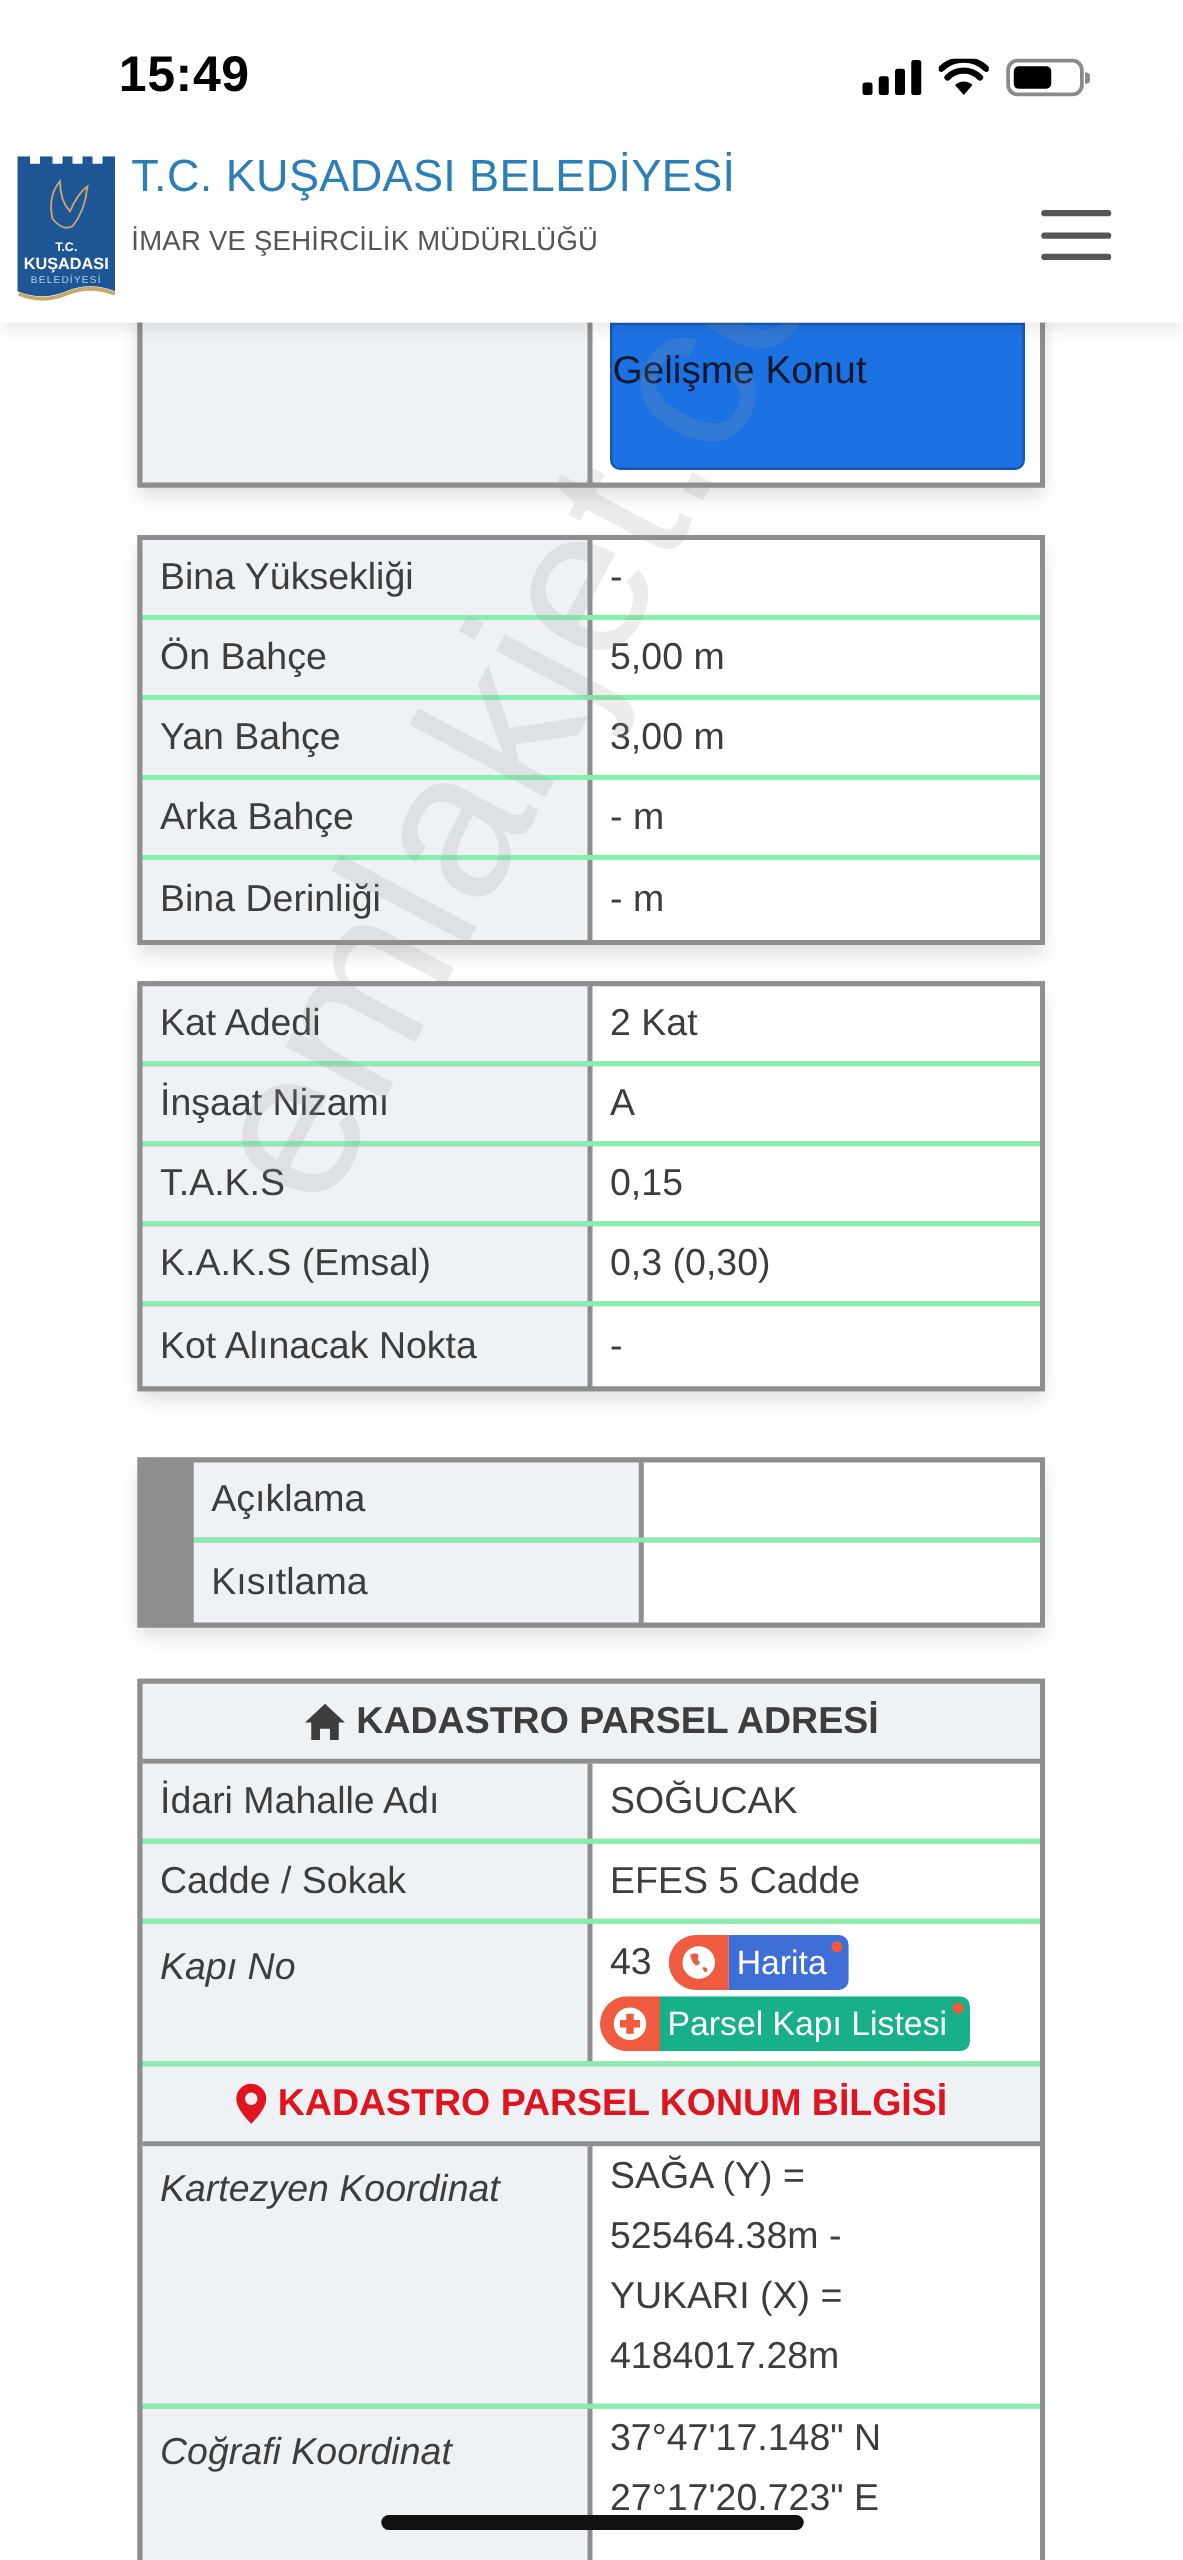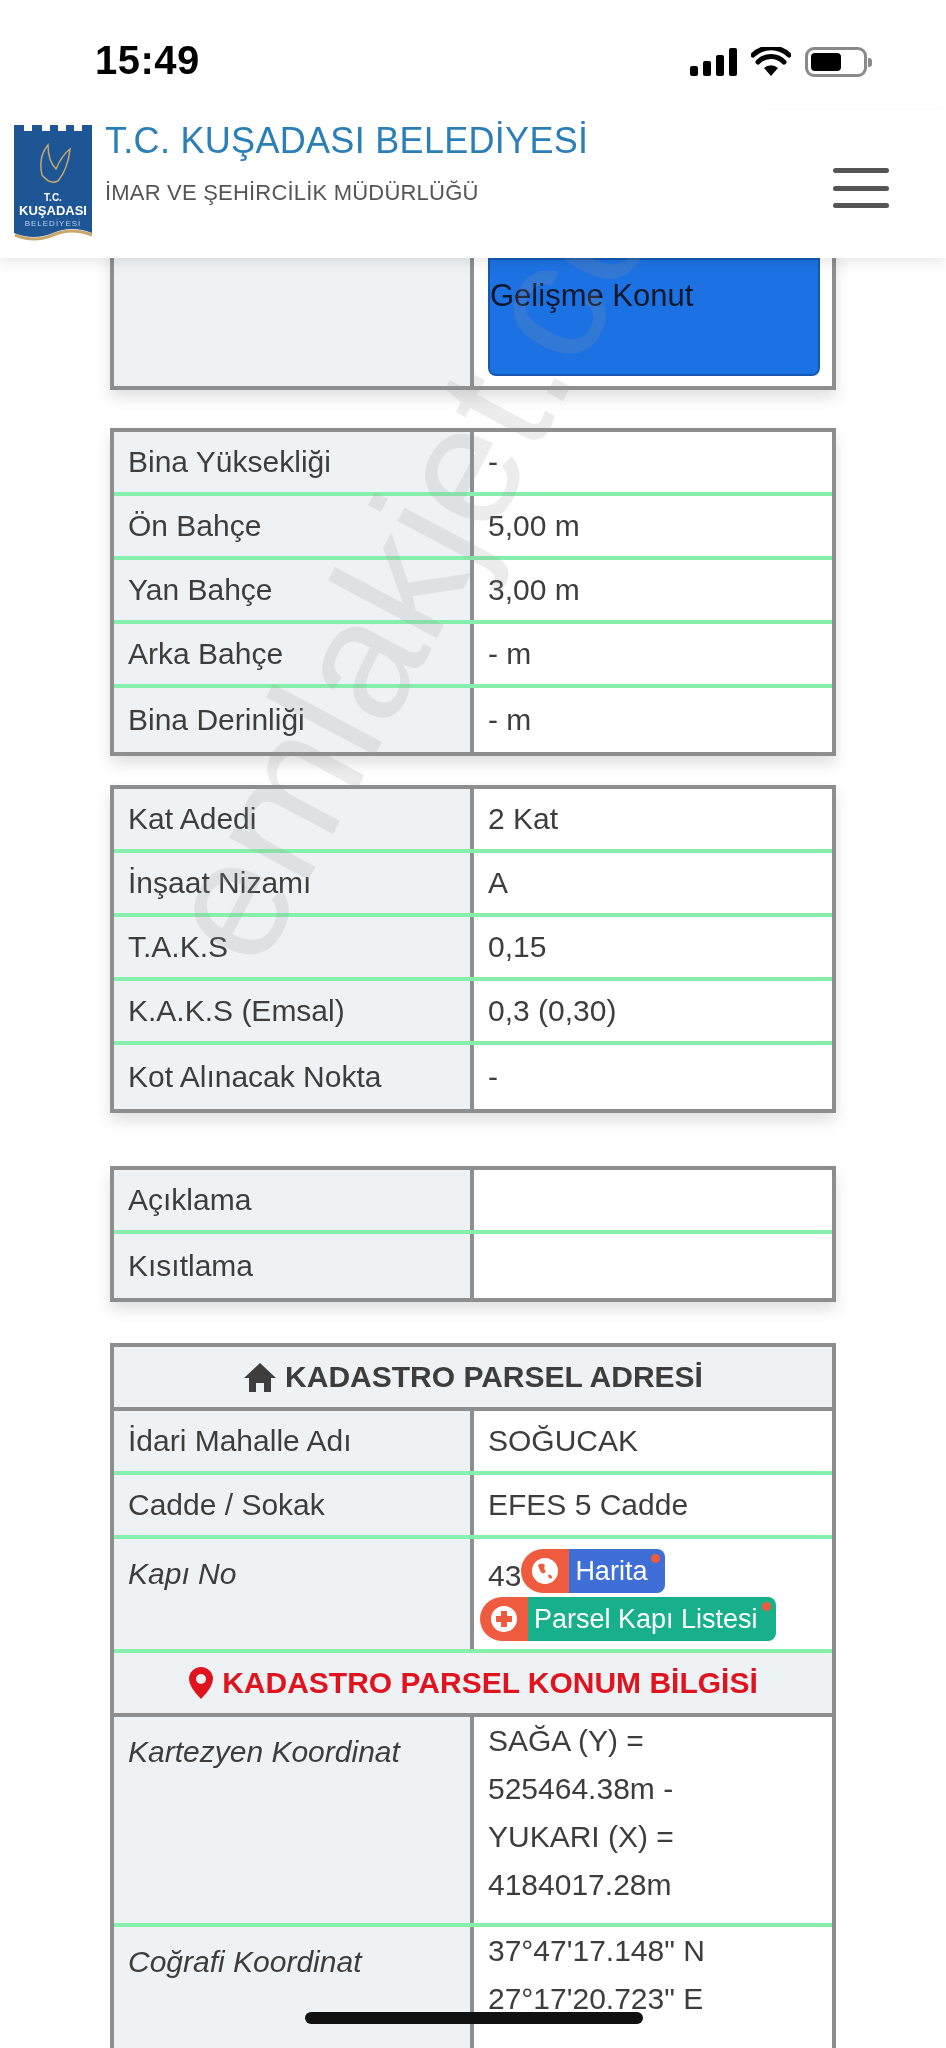--- a/index.html
+++ b/index.html
@@ -145,21 +145,21 @@
     <div class="row row-68">
       <div class="cell-label">K.A.K.S (Emsal)</div>
       <div class="cell-value">0,3 (0,30)</div>
     </div>
     <div class="row row-68">
       <div class="cell-label">Kot Alınacak Nokta</div>
       <div class="cell-value">-</div>
     </div>
   </div>
 
-  <div class="tbl" style="top:1166px;">
+  <div class="tbl" style="top:1166px;padding-left:41px;">
     <div class="row row-68">
       <div class="cell-label">Açıklama</div>
       <div class="cell-value"></div>
     </div>
     <div class="row row-68">
       <div class="cell-label">Kısıtlama</div>
       <div class="cell-value"></div>
     </div>
   </div>
 
@@ -174,21 +174,21 @@
       <div class="cell-label">İdari Mahalle Adı</div>
       <div class="cell-value">SOĞUCAK</div>
     </div>
     <div class="row row-68">
       <div class="cell-label">Cadde / Sokak</div>
       <div class="cell-value">EFES 5 Cadde</div>
     </div>
     <div class="row" style="height:114px;">
       <div class="cell-label align-top">Kapı No</div>
       <div class="cell-value" style="display:block; padding:8px 14px 0 14px; position:relative;">
-        <div style="display:flex; align-items:flex-end; height:46px;">
+        <div style="display:flex; align-items:center; gap:14px; height:46px;">
           <span>43</span>
           <span class="pill pill-blue">
             <span class="pill-icon">
               <svg width="30" height="30" viewBox="0 0 30 30">
                   <circle cx="15" cy="15" r="13" fill="#fff"></circle>
                   <path d="M8 9 Q12 6 15 9 Q13 13 16 15 Q14 19 11 16 Q9 13 8 9 Z M18 19 Q22 18 22 22 Q19 24 18 19 Z" fill="#ef5b3e"></path>
                 </svg>
             </span>
             <span class="pill-label">Harita</span>
             <span class="dot"></span>

